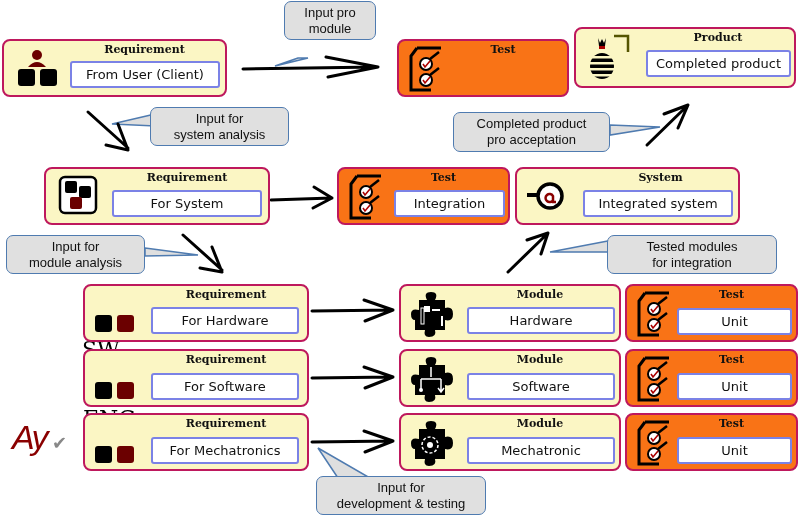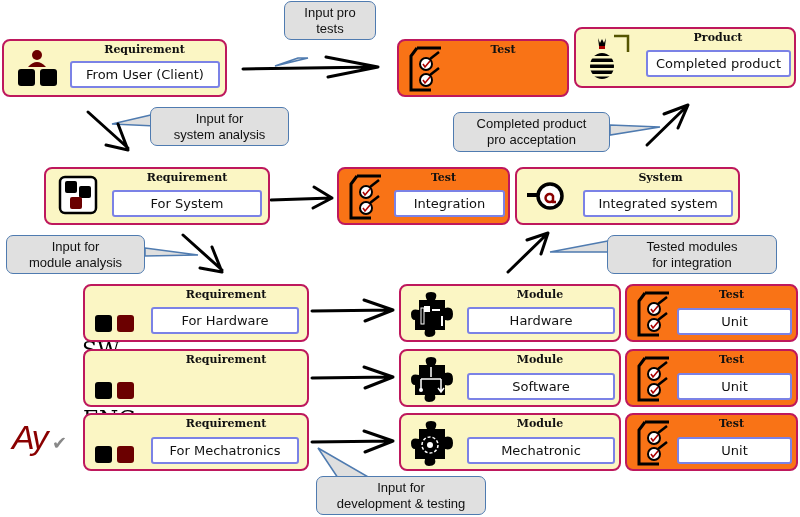--- a/index.html
+++ b/index.html
@@ -125,20 +125,21 @@
   <div class="title" style="left:60px;right:0;top:2px">Requirement</div>
   <div class="field" style="left:66px;top:21px;width:148px;height:27px">For Hardware</div>
 </div>
 
 <div class="box yellow" style="left:83px;top:349px;width:226px;height:58px;">
   <svg class="icon" style="left:10px;top:30px" width="44" height="20" viewBox="0 0 44 20">
     <rect x="0" y="1" width="17" height="17" rx="3" fill="#000"></rect>
       <rect x="22" y="1" width="17" height="17" rx="3" fill="#6b0000"></rect>
   </svg>
   <div class="title" style="left:60px;right:0;top:2px">Requirement</div>
+  <div class="field" style="left:66px;top:22px;width:148px;height:27px">For Software</div>
 </div>
 
 <div class="box yellow" style="left:83px;top:413px;width:226px;height:58px;">
   <svg class="icon" style="left:10px;top:30px" width="44" height="20" viewBox="0 0 44 20">
     <rect x="0" y="1" width="17" height="17" rx="3" fill="#000"></rect>
       <rect x="22" y="1" width="17" height="17" rx="3" fill="#6b0000"></rect>
   </svg>
   <div class="title" style="left:60px;right:0;top:2px">Requirement</div>
   <div class="field" style="left:66px;top:22px;width:148px;height:27px">For Mechatronics</div>
 </div>
@@ -211,21 +212,21 @@
       <path d="M23,13 L32,6" stroke="#000" stroke-width="2.5"></path>
     <circle cx="19" cy="34" r="6" fill="#fff" stroke="#000" stroke-width="2"></circle>
       <path d="M16,34 L18,37 L23,31" stroke="#a00" stroke-width="1.6" fill="none"></path>
       <path d="M23,29 L32,22" stroke="#000" stroke-width="2.5"></path>
   </svg>
   <div class="title" style="left:40px;right:0;top:2px">Test</div>
   <div class="field" style="left:50px;top:22px;width:115px;height:27px">Unit</div>
 </div>
 
 <div class="callout" style="left:284px;top:1px;width:92px;height:39px">Input pro
-tests</div>
+module</div>
 <div class="callout" style="left:150px;top:107px;width:139px;height:39px">Input for
 system analysis</div>
 <div class="callout" style="left:453px;top:112px;width:157px;height:40px">Completed product
 pro acceptation</div>
 <div class="callout" style="left:6px;top:235px;width:139px;height:39px">Input for
 module analysis</div>
 <div class="callout" style="left:607px;top:235px;width:170px;height:39px">Tested modules
 for integration</div>
 <div class="callout" style="left:316px;top:476px;width:170px;height:39px">Input for
 development &amp; testing</div>

